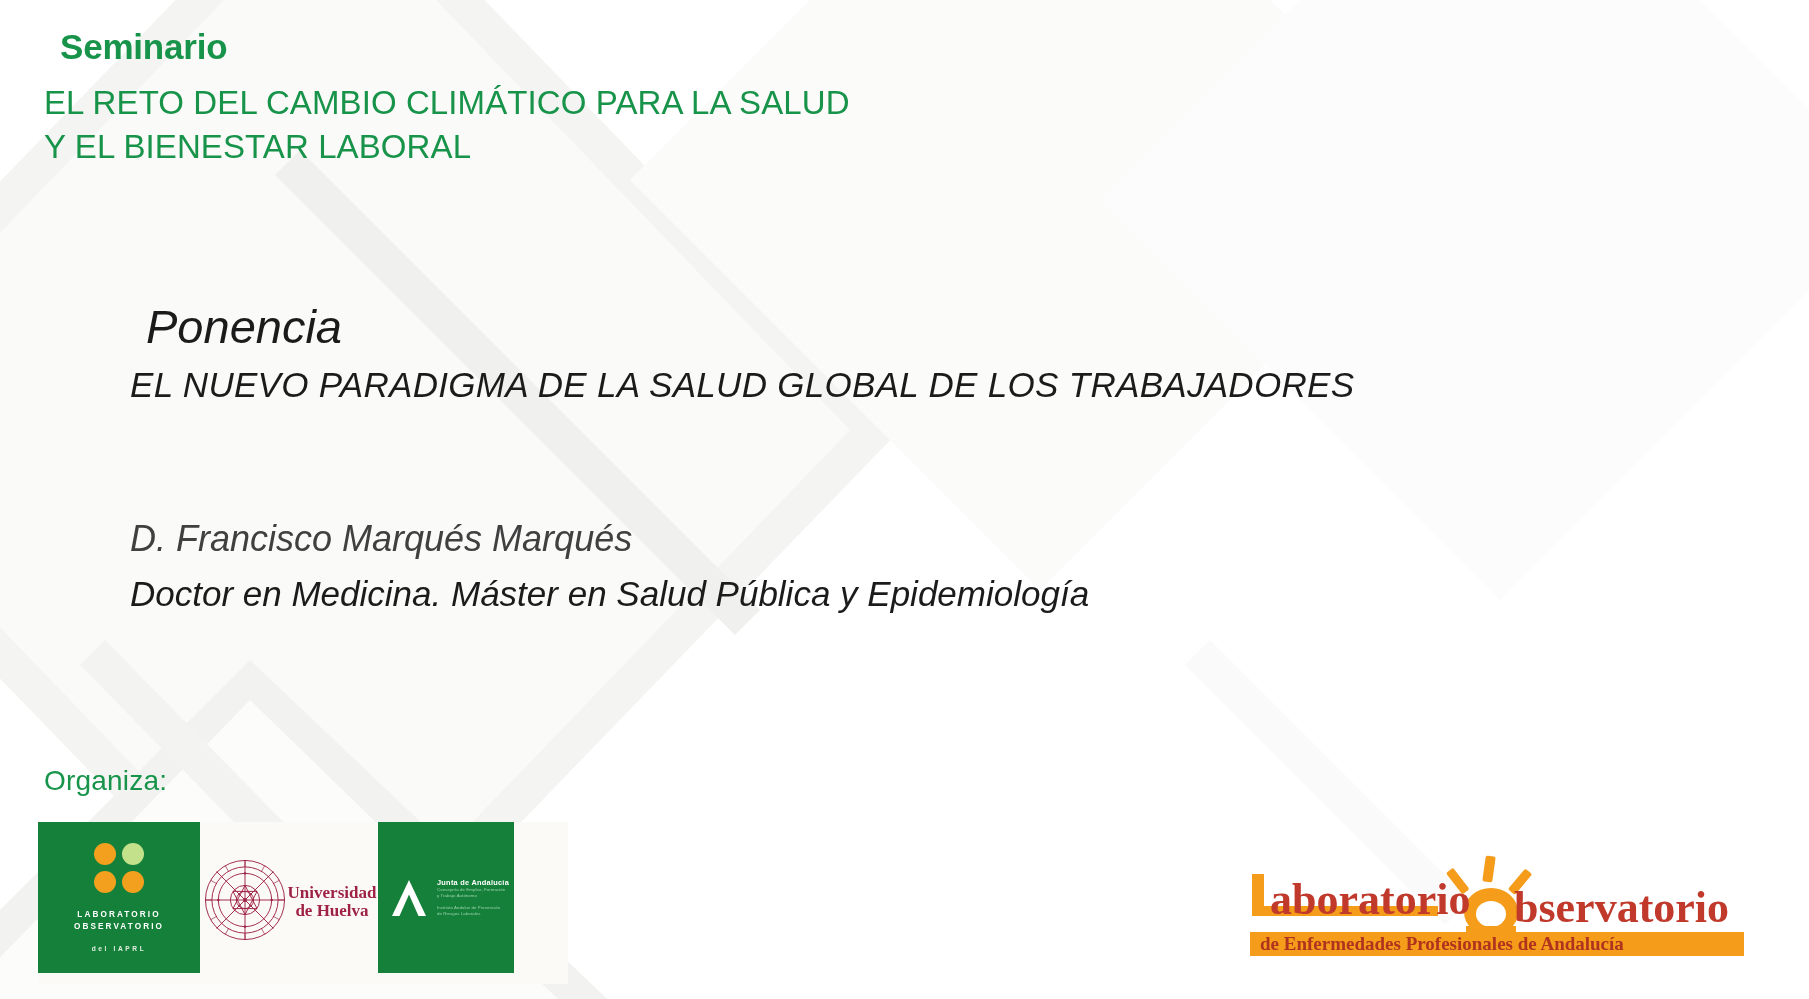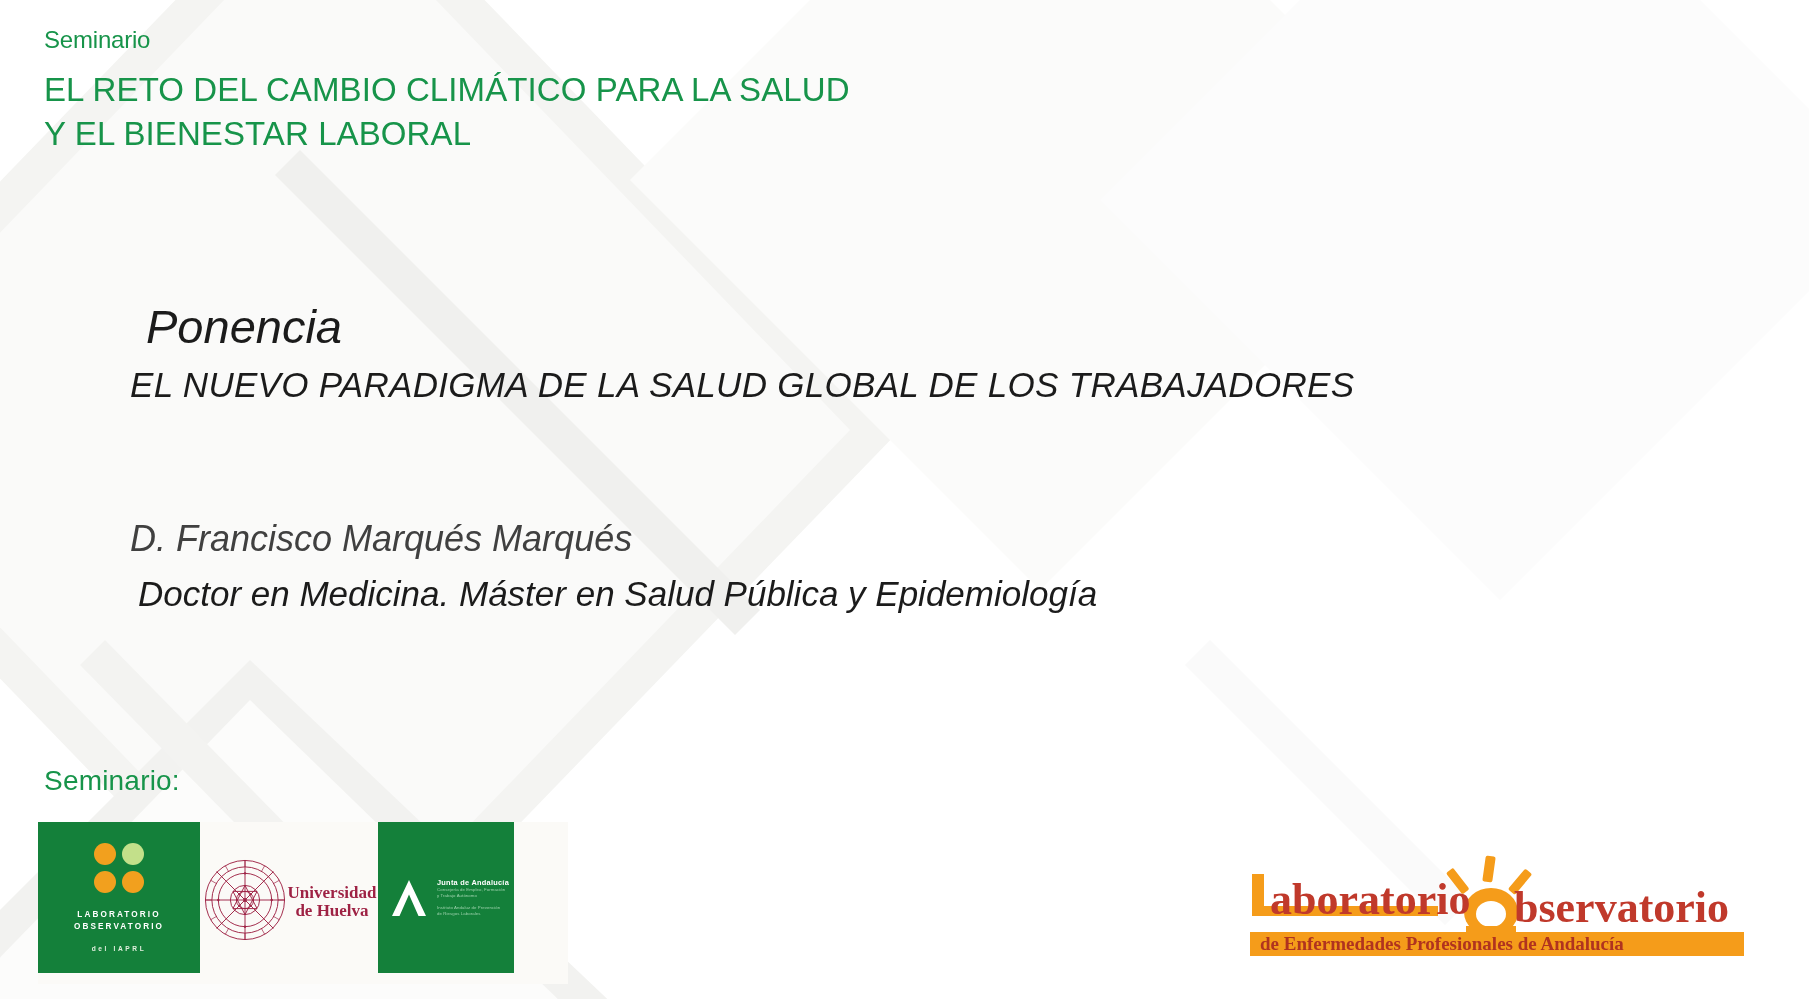--- a/index.html
+++ b/index.html
@@ -29,26 +29,26 @@
   .bg-layer svg { display: block; width: 100%; height: 100%; }
 
   
   .header-block {
     position: absolute;
     left: 44px;
     top: 26px;
     z-index: 3;
   }
   .kicker {
-    font-size: 24px;
-    font-weight: 400;
+    font-size: 35px;
+    font-weight: 700;
     letter-spacing: -0.2px;
     color: #17944a;
     line-height: 1.18;
-    margin: 0 0 14px 0;
+    margin: 0 0 14px 16px;
     white-space: nowrap;
   }
   .main-title {
     font-size: 33px;
     font-weight: 400;
     color: #17944a;
     line-height: 1.32;
     margin: 0;
     letter-spacing: 0.1px;
     white-space: nowrap;
@@ -95,21 +95,21 @@
     line-height: 1.3;
     margin: 4px 0 8px 0;
     white-space: nowrap;
   }
   .speaker-role {
     font-style: italic;
     font-weight: 400;
     font-size: 35px;
     color: #1b1b1b;
     line-height: 1.3;
-    margin: 8px;
+    margin: 0;
     white-space: nowrap;
   }
 
   
   .organiza-label {
     position: absolute;
     left: 44px;
     top: 765px;
     z-index: 3;
     font-size: 28px;
@@ -275,21 +275,21 @@
   <div class="ponencia-block">
     <div class="ponencia-label">Ponencia</div>
     <div class="ponencia-title">EL NUEVO PARADIGMA DE LA SALUD GLOBAL DE LOS TRABAJADORES</div>
   </div>
 
   <div class="speaker-block">
     <div class="speaker-name">D. Francisco Marqués Marqués</div>
     <div class="speaker-role">Doctor en Medicina. Máster en Salud Pública y Epidemiología</div>
   </div>
 
-  <div class="organiza-label">Seminario:</div>
+  <div class="organiza-label">Organiza:</div>
 
   <div class="logo-strip">
 
     <div class="logo-iaprl">
       <div class="dots-grid">
         <span class="dot o"></span>
         <span class="dot lg"></span>
         <span class="dot o"></span>
         <span class="dot o"></span>
       </div>

